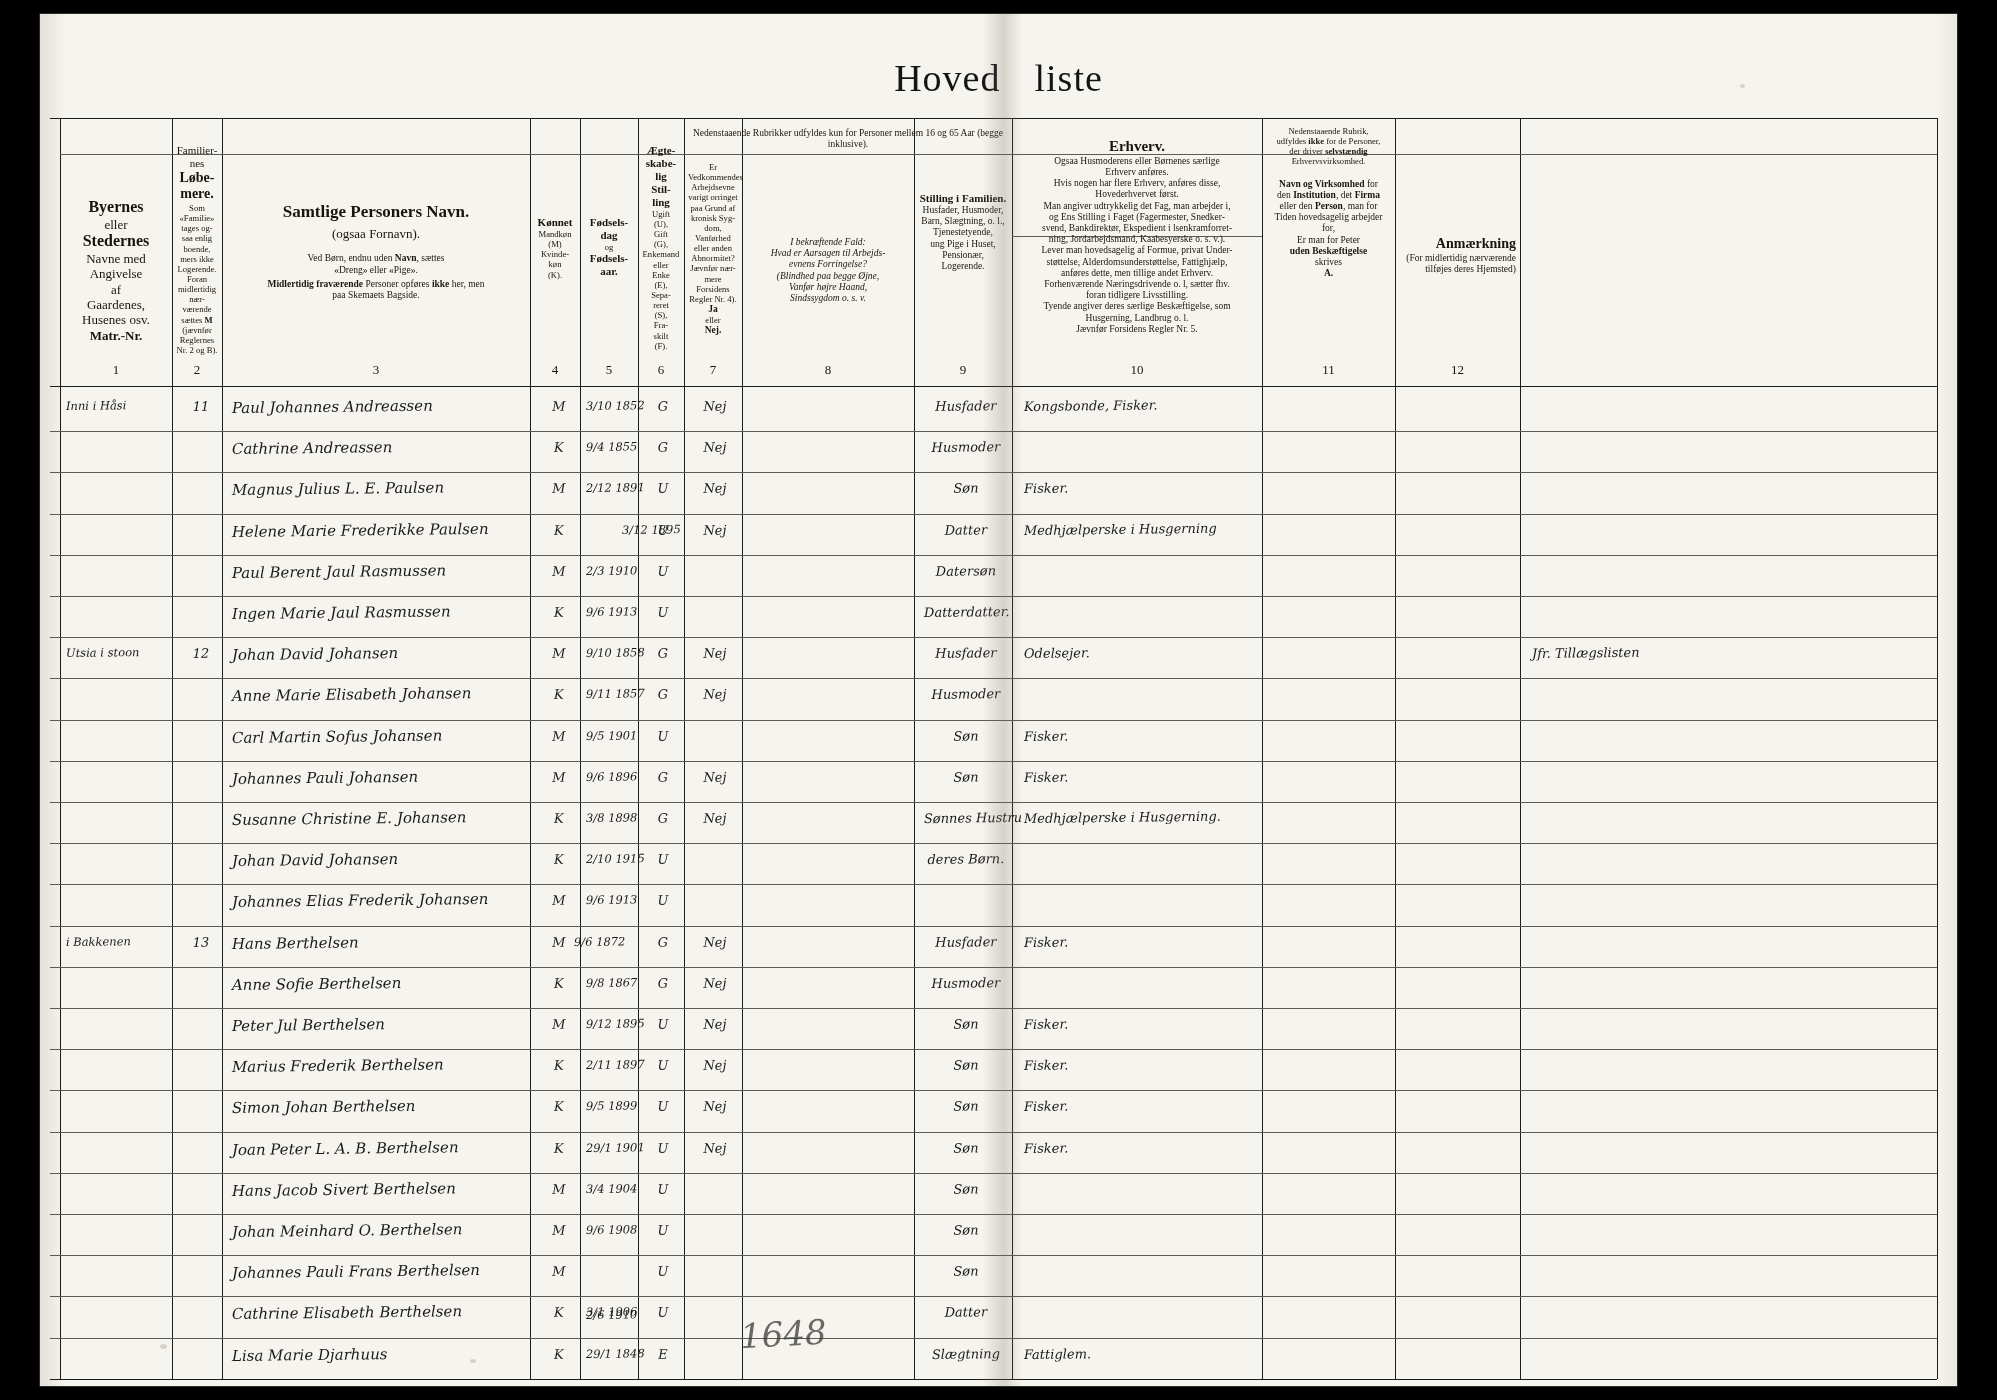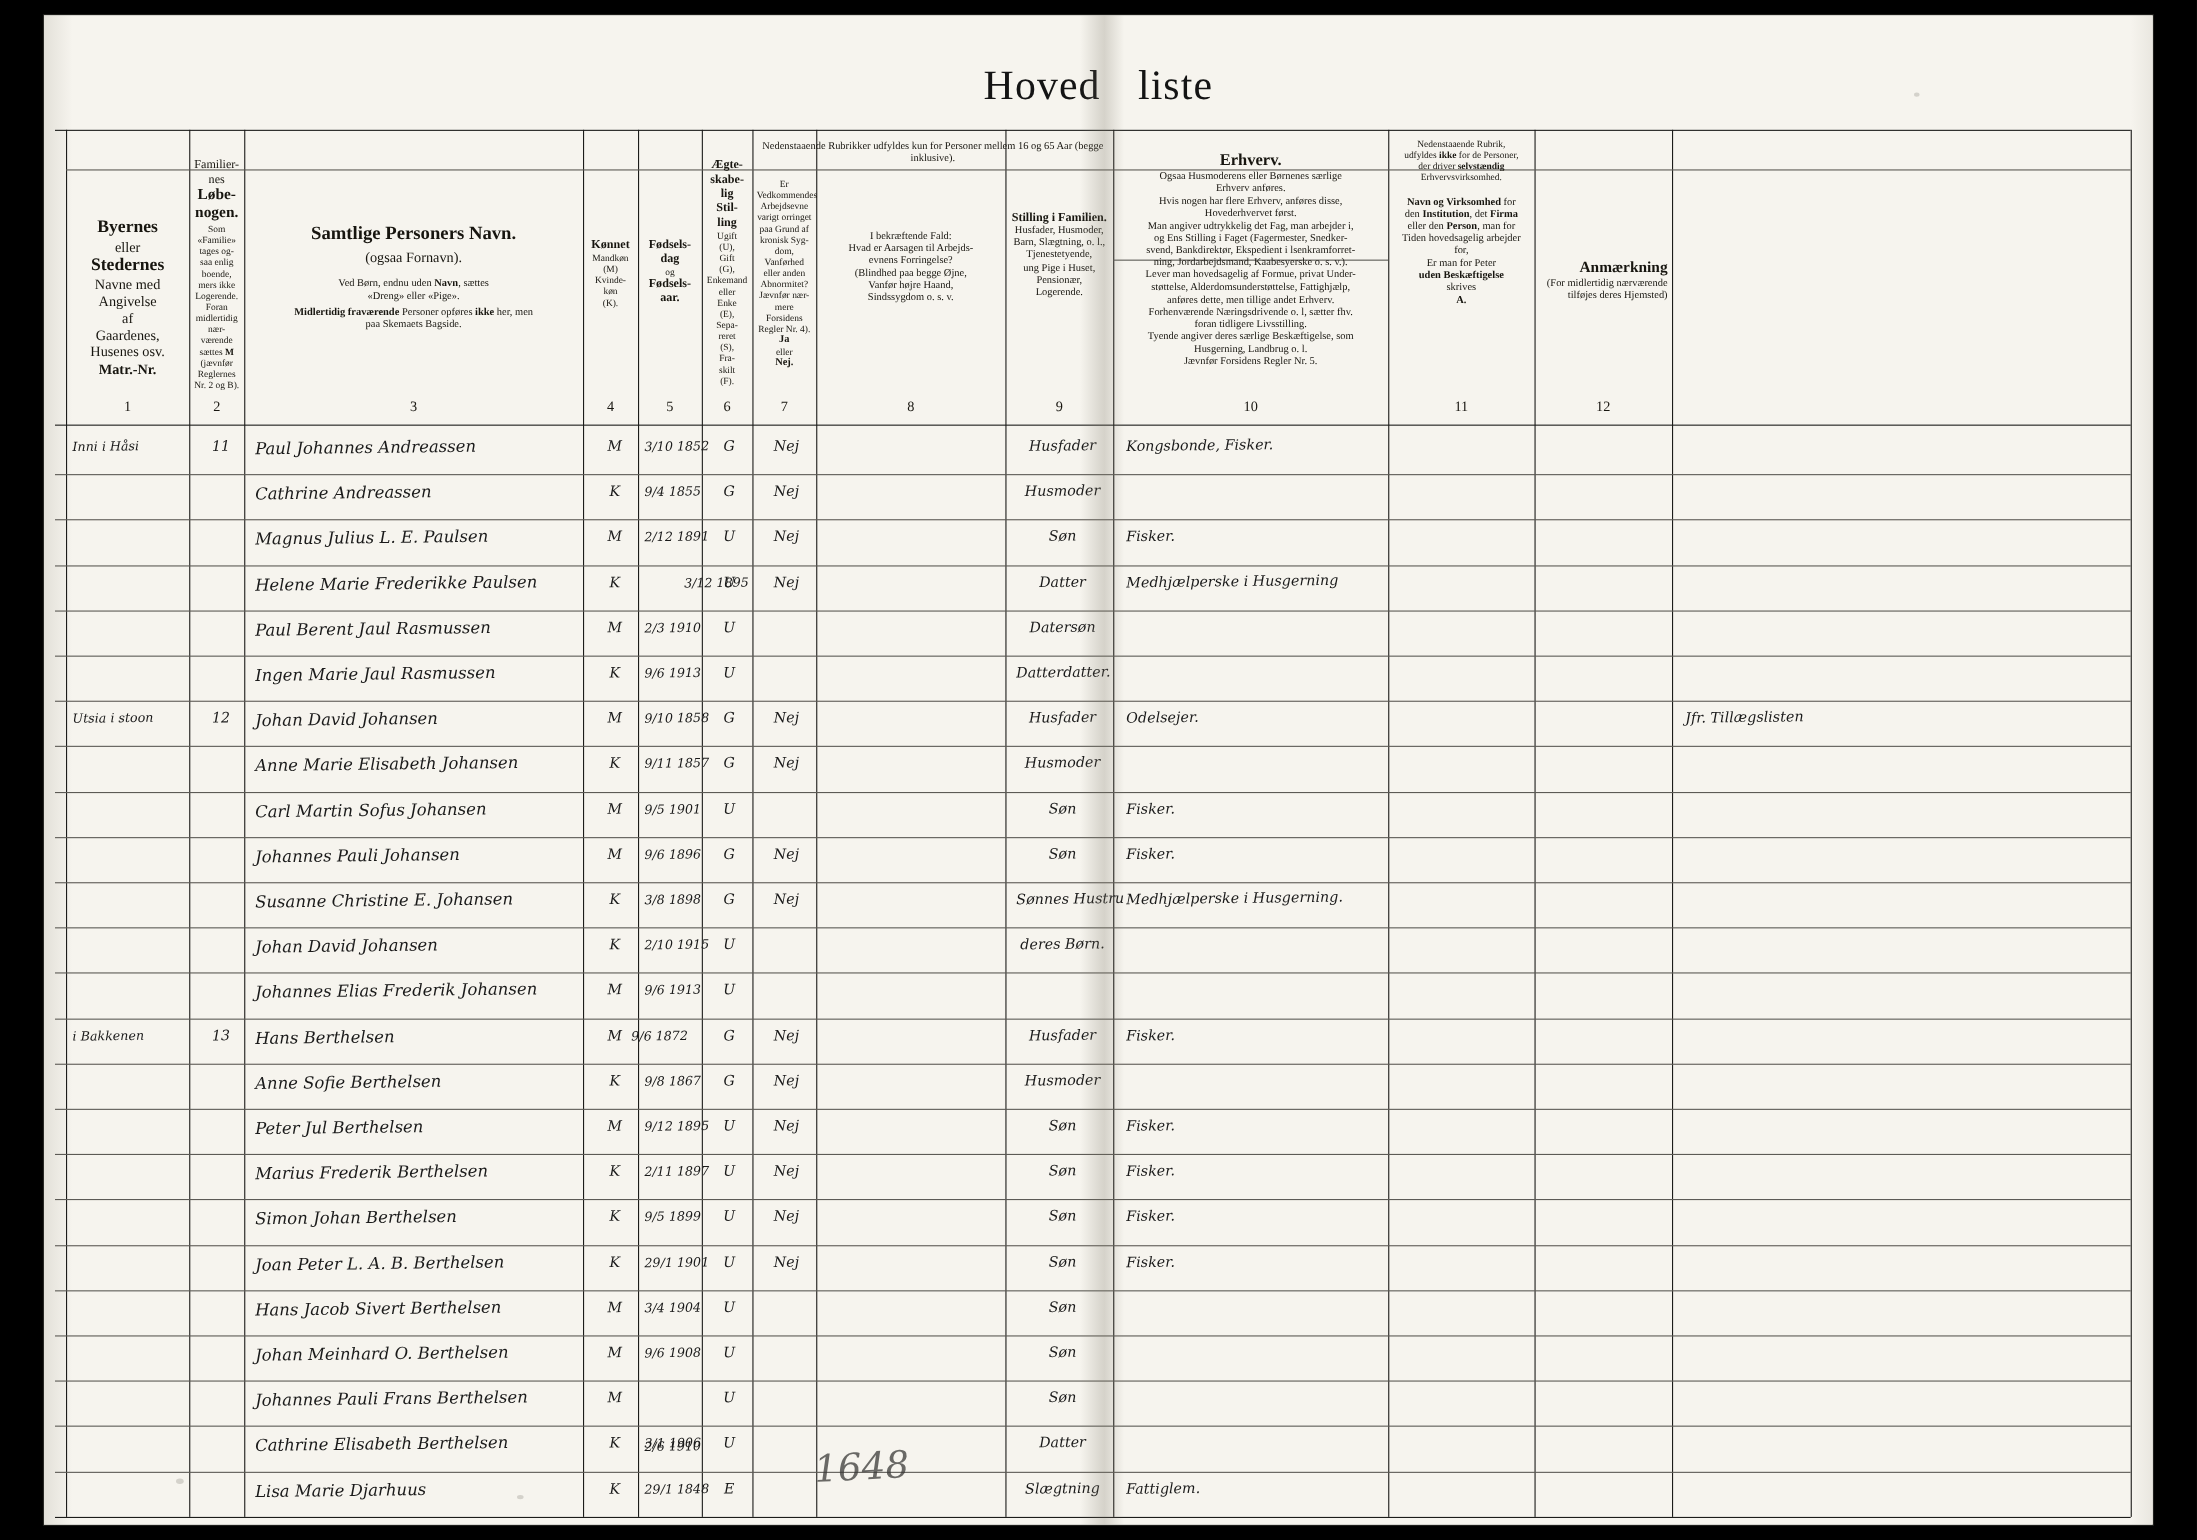--- a/index.html
+++ b/index.html
@@ -201,21 +201,21 @@
             <div class="mid">Angivelse</div>
             <div class="mid">af</div>
             <div class="mid">Gaardenes,</div>
             <div class="mid">Husenes osv.</div>
             <div class="mid"><b>Matr.-Nr.</b></div>
           </div>
           <div class="hdr " style="left: 126px; top: 26px; width: 42px;">
             <div class="sm">Familier-</div>
             <div class="sm">nes</div>
             <div class="big" style="font-size:14px">Løbe-</div>
-            <div class="big" style="font-size:14px">nogen.</div>
+            <div class="big" style="font-size:14px">mere.</div>
             <div class="xxs">Som</div>
             <div class="xxs">«Familie» tages og-</div>
             <div class="xxs">saa enlig</div>
             <div class="xxs">boende,</div>
             <div class="xxs">mers ikke</div>
             <div class="xxs">Logerende.</div>
             <div class="xxs">Foran</div>
             <div class="xxs">midlertidig nær-</div>
             <div class="xxs">værende</div>
             <div class="xxs">sættes <b>M</b></div>
@@ -277,21 +277,21 @@
             <div class="xxs">dom, Vanførhed</div>
             <div class="xxs">eller anden</div>
             <div class="xxs">Abnormitet?</div>
             <div class="xxs">Jævnfør nær-</div>
             <div class="xxs">mere Forsidens</div>
             <div class="xxs">Regler Nr. 4).</div>
             <div class="xs"><b>Ja</b></div>
             <div class="xxs">eller</div>
             <div class="xs"><b>Nej.</b></div>
           </div>
-          <div class="hdr " style="left: 696px; top: 92px; width: 164px;">
+          <div class="hdr " style="left: 696px; top: 119px; width: 164px; font-style: italic;">
             <div class="xs">I bekræftende Fald:</div>
             <div class="xs">Hvad er Aarsagen til Arbejds-</div>
             <div class="xs">evnens Forringelse?</div>
             <div class="xs">(Blindhed paa begge Øjne,</div>
             <div class="xs">Vanfør højre Haand,</div>
             <div class="xs">Sindssygdom o. s. v.</div>
           </div>
           <div class="hdr " style="left: 868px; top: 74px; width: 90px;">
             <div class="sm"><b>Stilling i Familien.</b></div>
             <div class="xs">Husfader, Husmoder,</div>

